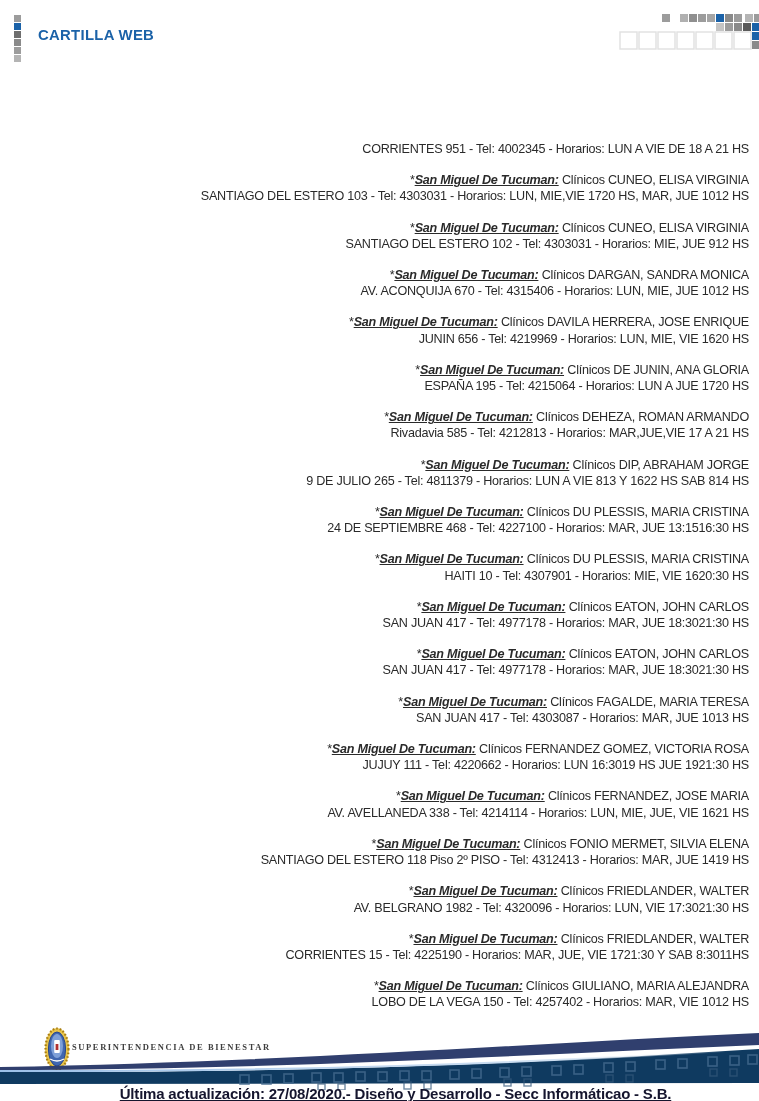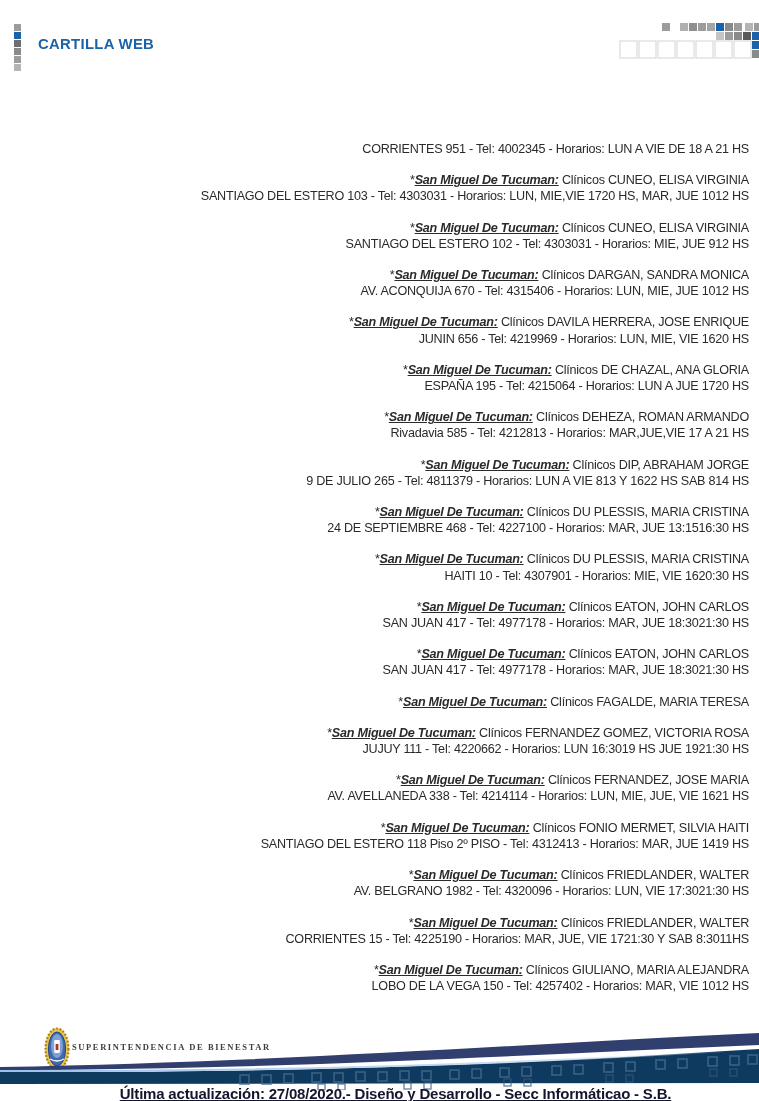--- a/index.html
+++ b/index.html
@@ -3,21 +3,21 @@
 <meta charset="utf-8">
 <style>
   html,body { margin:0; padding:0; }
   body {
     width:759px; height:1101px; position:relative; overflow:hidden;
     background:#ffffff;
     font-family:"Liberation Sans", sans-serif;
   }
 
   
-  .header { position:absolute; top:12px; left:0; right:0; height:70px;padding-left:20px; }
+  .header { position:absolute; top:3px; left:0; right:0; height:70px;padding-left:20px; }
   .logo-strip { position:absolute; left:14px; top:12px; width:7px; }
   .logo-strip .sq { width:7px; height:7px; margin-bottom:1px; }
   .app-title {
     position:absolute; left:38px; top:23px;
     color:#1b62a8; font-weight:bold; font-size:15.5px; letter-spacing:0.3px;
     transform:scaleX(0.96); transform-origin:left;
   }
   .mosaic { position:absolute; right:0; top:6px; }
 
   
@@ -109,21 +109,21 @@
     <p><span>*</span><span class="loc-label">San Miguel De Tucuman:</span> <span>Clínicos</span> <span>DARGAN, SANDRA MONICA</span></p>
     <p>AV. ACONQUIJA 670 - Tel: 4315406 - Horarios: LUN, MIE, JUE 1012 HS</p>
   </div>
 
   <div class="entry">
     <p><span>*</span><span class="loc-label">San Miguel De Tucuman:</span> <span>Clínicos</span> <span>DAVILA HERRERA, JOSE ENRIQUE</span></p>
     <p>JUNIN 656 - Tel: 4219969 - Horarios: LUN, MIE, VIE 1620 HS</p>
   </div>
 
   <div class="entry">
-    <p><span>*</span><span class="loc-label">San Miguel De Tucuman:</span> <span>Clínicos</span> <span>DE CHAZAL, ANA GLORIA</span></p>
+    <p><span>*</span><span class="loc-label">San Miguel De Tucuman:</span> <span>Clínicos</span> <span>DE JUNIN, ANA GLORIA</span></p>
     <p>ESPAÑA 195 - Tel: 4215064 - Horarios: LUN A JUE 1720 HS</p>
   </div>
 
   <div class="entry">
     <p><span>*</span><span class="loc-label">San Miguel De Tucuman:</span> <span>Clínicos</span> <span>DEHEZA, ROMAN ARMANDO</span></p>
     <p>Rivadavia 585 - Tel: 4212813 - Horarios: MAR,JUE,VIE 17 A 21 HS</p>
   </div>
 
   <div class="entry">
     <p><span>*</span><span class="loc-label">San Miguel De Tucuman:</span> <span>Clínicos</span> <span>DIP, ABRAHAM JORGE</span></p>
@@ -145,34 +145,35 @@
     <p>SAN JUAN 417 - Tel: 4977178 - Horarios: MAR, JUE 18:3021:30 HS</p>
   </div>
 
   <div class="entry">
     <p><span>*</span><span class="loc-label">San Miguel De Tucuman:</span> <span>Clínicos</span> <span>EATON, JOHN CARLOS</span></p>
     <p>SAN JUAN 417 - Tel: 4977178 - Horarios: MAR, JUE 18:3021:30 HS</p>
   </div>
 
   <div class="entry">
     <p><span>*</span><span class="loc-label">San Miguel De Tucuman:</span> <span>Clínicos</span> <span>FAGALDE, MARIA TERESA</span></p>
+    <p>SAN JUAN 417 - Tel: 4303087 - Horarios: MAR, JUE 1013 HS</p>
   </div>
 
   <div class="entry">
     <p><span>*</span><span class="loc-label">San Miguel De Tucuman:</span> <span>Clínicos</span> <span>FERNANDEZ GOMEZ, VICTORIA ROSA</span></p>
     <p>JUJUY 111 - Tel: 4220662 - Horarios: LUN 16:3019 HS JUE 1921:30 HS</p>
   </div>
 
   <div class="entry">
     <p><span>*</span><span class="loc-label">San Miguel De Tucuman:</span> <span>Clínicos</span> <span>FERNANDEZ, JOSE MARIA</span></p>
     <p>AV. AVELLANEDA 338 - Tel: 4214114 - Horarios: LUN, MIE, JUE, VIE 1621 HS</p>
   </div>
 
   <div class="entry">
-    <p><span>*</span><span class="loc-label">San Miguel De Tucuman:</span> <span>Clínicos</span> <span>FONIO MERMET, SILVIA HAITI</span></p>
+    <p><span>*</span><span class="loc-label">San Miguel De Tucuman:</span> <span>Clínicos</span> <span>FONIO MERMET, SILVIA ELENA</span></p>
     <p>SANTIAGO DEL ESTERO 118 Piso 2º PISO - Tel: 4312413 - Horarios: MAR, JUE 1419 HS</p>
   </div>
 
   <div class="entry">
     <p><span>*</span><span class="loc-label">San Miguel De Tucuman:</span> <span>Clínicos</span> <span>FRIEDLANDER, WALTER</span></p>
     <p>AV. BELGRANO 1982 - Tel: 4320096 - Horarios: LUN, VIE 17:3021:30 HS</p>
   </div>
 
   <div class="entry">
     <p><span>*</span><span class="loc-label">San Miguel De Tucuman:</span> <span>Clínicos</span> <span>FRIEDLANDER, WALTER</span></p>

